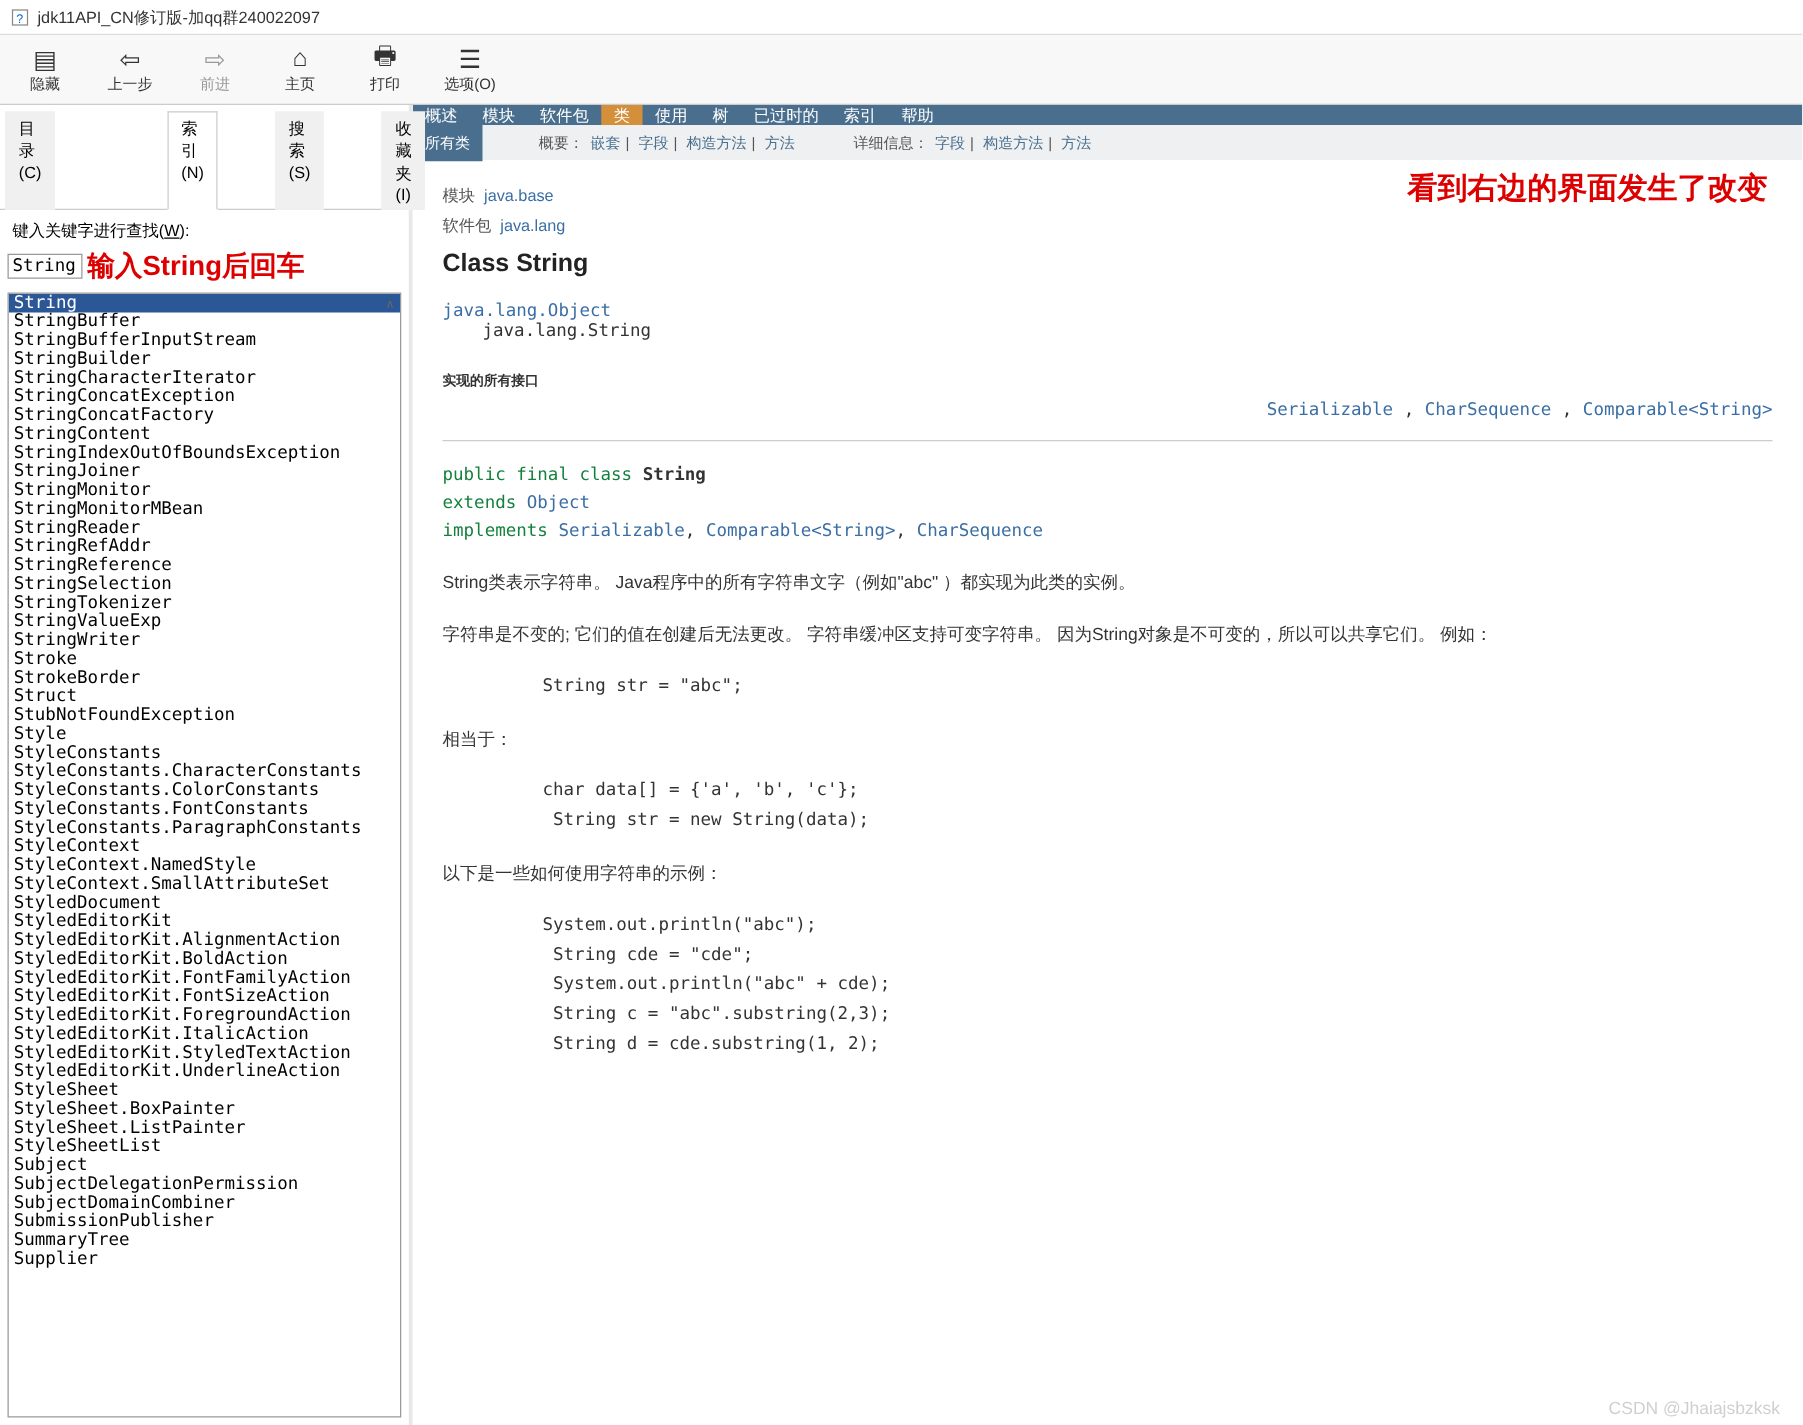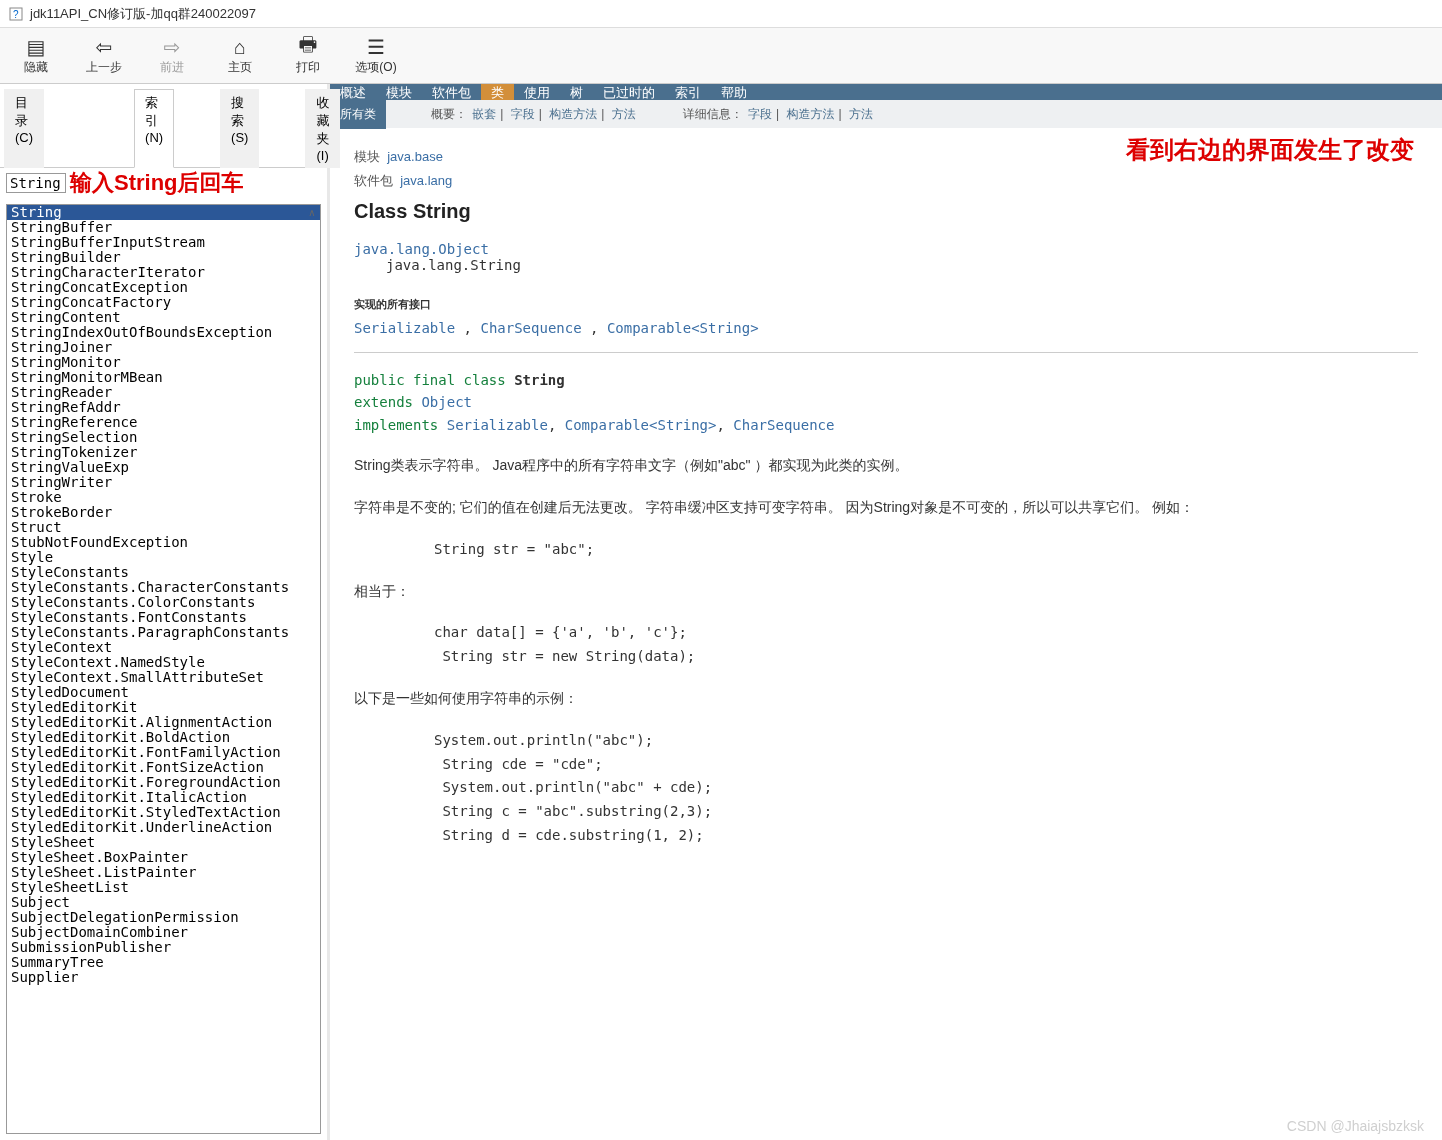--- a/index.html
+++ b/index.html
@@ -35,21 +35,21 @@
 .subnav .grp { margin-left: 45px; text-align: center; }
 .subnav .grp a { color: #4a6f8e; text-decoration: none; margin: 0 2px; }
 .subnav .sep { margin: 0 2px; }
 .content { flex: 1; overflow: auto; padding: 20px 24px; font-size: 14px; color: #333; position: relative; }
 .content .mod-label, .content .pkg-label { font-size: 13px; color: #555; margin-bottom: 6px; }
 .content a { color: #3a6ea5; text-decoration: none; }
 .content h3.class-title { font-size: 20px; font-weight: bold; margin: 10px 0 18px; color: #222; }
 .hier { font-family: monospace; font-size: 14px; margin-bottom: 24px; }
 .hier .l2 { margin-left: 32px; }
 .sect-title { font-weight: bold; font-size: 11px; margin-bottom: 8px; }
-.ifaces { font-family: monospace; font-size: 14px; color: #3a6ea5; }
+.ifaces { font-family: monospace; font-size: 14px; color: #3a6ea5; text-align: right; }
 .ifaces span { color: #333; }
 hr { border: none; border-top: 1px solid #ccc; margin: 16px 0; }
 .sig { font-family: monospace; font-size: 14px; line-height: 1.6; }
 .sig .kw { color: #15803d; }
 .sig .cls { font-weight: bold; }
 .sig .lnk { color: #3a6ea5; }
 .desc { margin: 18px 0; font-size: 14px; color: #333; line-height: 1.7; }
 .code { font-family: monospace; font-size: 14px; margin: 10px 0 10px 80px; line-height: 1.7; white-space: pre; }
 .anno-right { position: absolute; right: 28px; top: 6px; color: #d00; font-size: 24px; font-weight: bold; }
 .watermark { position: absolute; right: 18px; bottom: 6px; color: #bbb; font-size: 14px; opacity: 0.7; }
@@ -94,20 +94,23 @@
     </div>
 </div>
 
 <div class="main">
   <div class="left">
     <div class="tabs">
       <div class="tab">目录(C)</div>
       <div class="tab active">索引(N)</div>
       <div class="tab">搜索(S)</div>
       <div class="tab">收藏夹(I)</div>
+    </div>
+    <div class="search-label">
+      <span>键入关键字进行查找(</span><u>W</u><span>):</span>
     </div>
     <div class="search-row">
       <input class="search-input" value="String" style="">
       <span class="hint">输入String后回车</span>
     </div>
     <div class="list-wrap">
       <span class="list-scroll-dn">∧</span>
       <div class="list" id="index-list">
           <div class="item sel">String</div>
           <div class="item">StringBuffer</div>

